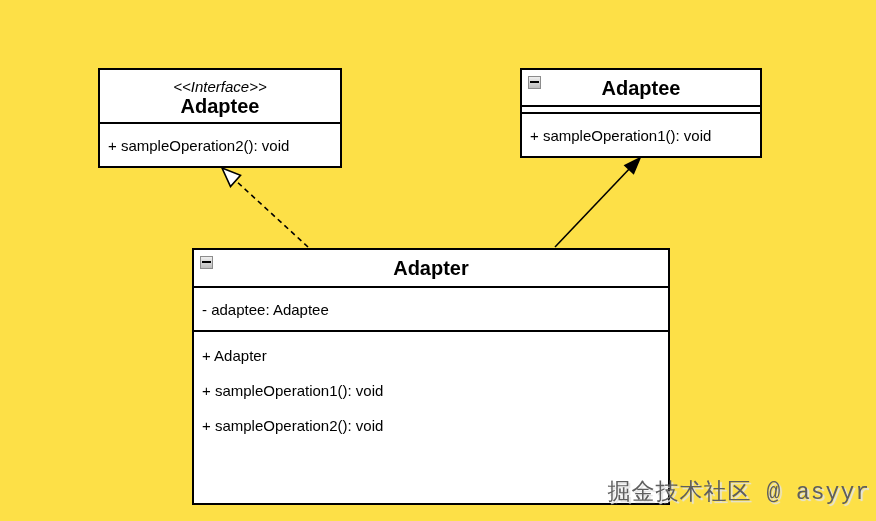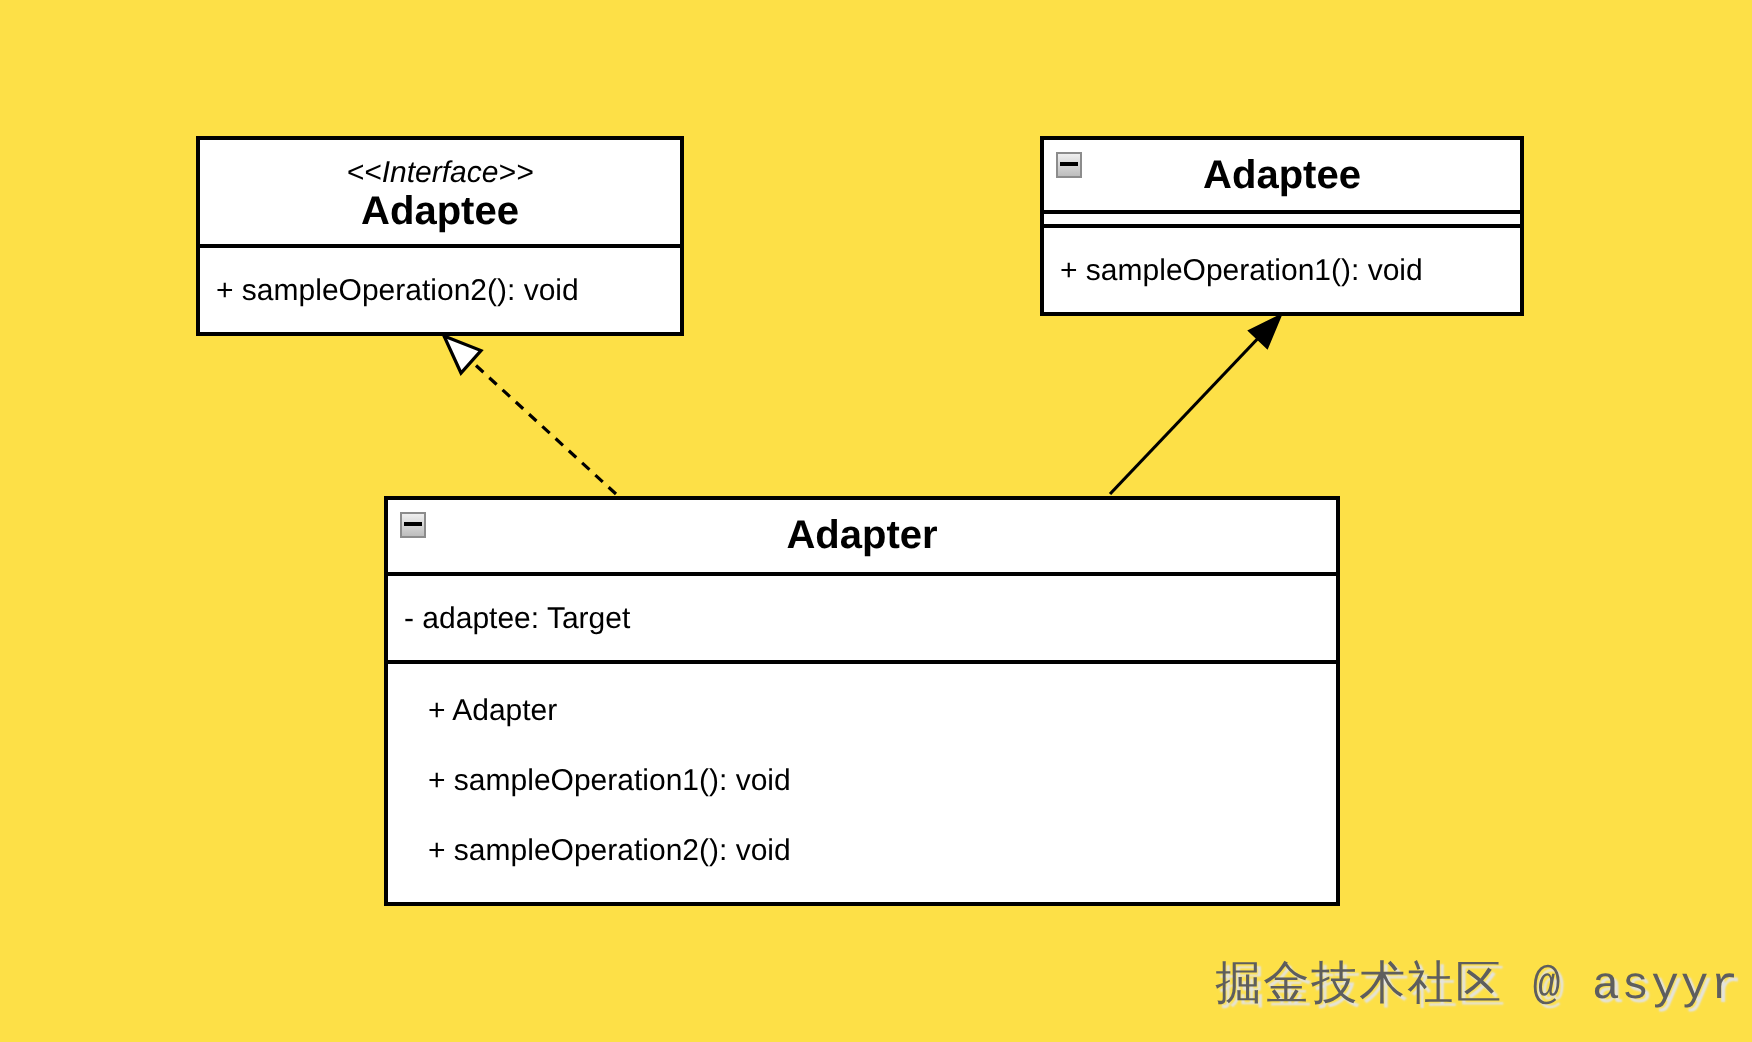--- a/index.html
+++ b/index.html
@@ -109,24 +109,24 @@
 
   
   #class-target  { left: 98px;  top: 68px;  width: 244px; height: 100px; }
   #class-target .uml-title   { height: 54px; }
   #class-target .uml-methods { height: 42px; }
 
   #class-adaptee { left: 520px; top: 68px;  width: 242px; height: 90px; }
   #class-adaptee .uml-title   { height: 37px; }
   #class-adaptee .uml-methods { height: 42px; }
 
-  #class-adapter { left: 192px; top: 248px; width: 478px; height: 205px; }
+  #class-adapter { left: 192px; top: 248px; width: 478px; height: 257px; }
   #class-adapter .uml-title   { height: 38px; }
   #class-adapter .uml-attrs   { height: 44px; }
-  #class-adapter .uml-methods { height: 117px; padding: 6px 12px; }
+  #class-adapter .uml-methods { height: 117px; padding: 6px 0; }
 </style>
 </head>
 <body>
 
 <div id="canvas">
 
   <svg id="arrow-layer" viewBox="0 0 876 521" xmlns="http://www.w3.org/2000/svg">
     
     <g>
       <line x1="308" y1="247" x2="235" y2="180" stroke="#000000" stroke-width="1.6" stroke-dasharray="5,4"></line>
@@ -159,21 +159,21 @@
       <div class="uml-member">+ sampleOperation1(): void</div>
     </div>
   </div>
 
   <div class="uml-class" id="class-adapter">
     <div class="uml-title">
       <span class="collapse-btn"></span>
       <div class="uml-name">Adapter</div>
     </div>
     <div class="uml-attrs">
-      <div class="uml-member">- adaptee: Target</div>
+      <div class="uml-member">- adaptee: Adaptee</div>
     </div>
     <div class="uml-methods">
       <div class="uml-member">+ Adapter</div>
       <div class="uml-member">+ sampleOperation1(): void</div>
       <div class="uml-member">+ sampleOperation2(): void</div>
     </div>
   </div>
 
   <div id="watermark">掘金技术社区 @ asyyr</div>
 

